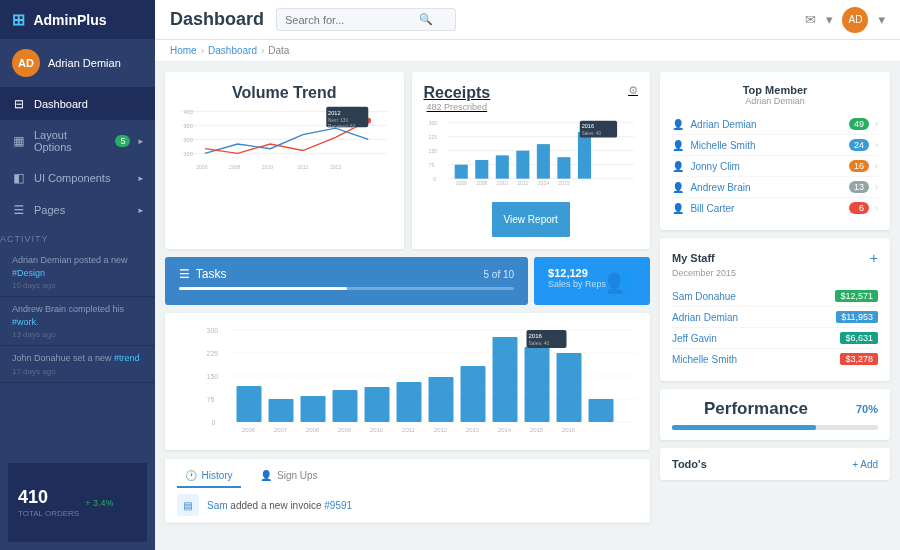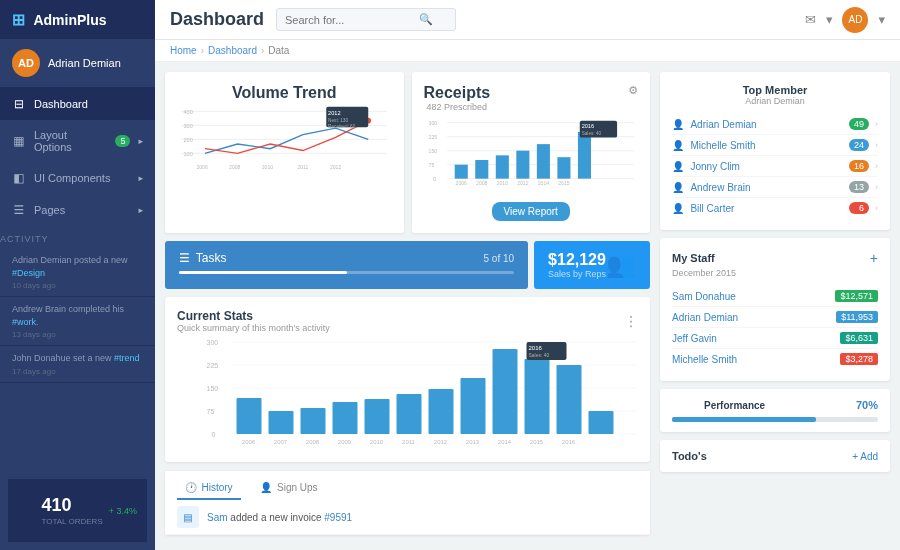--- a/index.html
+++ b/index.html
@@ -16,21 +16,21 @@
     .sidebar-item { display: flex; align-items: center; gap: 8px; padding: 9px 12px; color: #a0b0c8; cursor: pointer; font-size: 11px; position: relative; }
     .sidebar-item.active { background: #1e2d5a; color: #fff; }
     .sidebar-item-icon { width: 14px; text-align: center; font-size: 12px; }
     .sidebar-badge { background: #27ae60; color: #fff; border-radius: 10px; padding: 1px 5px; font-size: 9px; margin-left: auto; }
     .sidebar-arrow { margin-left: auto; font-size: 9px; }
     .sidebar-section-label { padding: 8px 0 4px; font-size: 9px; color: #6b7fa0; text-transform: uppercase; letter-spacing: 1px; }
     .activity-item { padding: 6px 12px; border-bottom: 1px solid #253159; }
     .activity-item .text { color: #8a9bb5; font-size: 9px; line-height: 1.4; }
     .activity-item .text a { color: #4fc3f7; text-decoration: none; }
     .activity-item .time { color: #5a6a85; font-size: 8px; margin-top: 2px; }
-    .sidebar-orders { background: #1e2d5a; margin: 8px; border-radius: 0; padding: 16px 10px; display: flex; align-items: center; gap: 6px; justify-content: flex-end; }
+    .sidebar-orders { background: #1e2d5a; margin: 8px; border-radius: 0; padding: 24px 10px; display: flex; align-items: center; gap: 6px; }
     .orders-count { font-size: 18px; font-weight: bold; color: #fff; }
     .orders-change { font-size: 9px; color: #27ae60; }
     .orders-label { font-size: 8px; color: #6b7fa0; margin-top: 1px; }
 
     
     .main { flex: 1; display: flex; flex-direction: column; height: 550px; overflow: hidden; }
 
     
     .header { background: #fff; padding: 0 15px; height: 40px; display: flex; align-items: center; gap: 12px; border-bottom: 1px solid #e0e5ea; }
     .header-title { font-size: 18px; font-weight: 600; color: #2c3e50; }
@@ -57,23 +57,23 @@
     .top-row { display: flex; gap: 8px; }
 
     
     .chart-card { flex: 1; padding: 12px; }
     .chart-title { font-size: 16px; font-weight: 600; color: #2c3e50; text-align: center; }
     .chart-subtitle { font-size: 9px; color: #999; text-align: center; margin-bottom: 6px; }
     .chart-area { position: relative; height: 80px; }
 
     
     .receipts-card { flex: 1; padding: 12px; }
-    .receipts-header { display: flex; justify-content: space-between; align-items: flex-start; }
+    .receipts-header { display: flex; justify-content: space-between; align-items: flex-start; text-decoration: underline; }
     .gear-icon { color: #999; font-size: 11px; cursor: pointer; }
-    .sales-amount { color: #fff; font-size: 16px; font-weight: bold; }
+    .sales-amount { color: #fff; font-size: 11px; font-weight: bold; }
     .sales-label { color: #bbdefb; font-size: 9px; }
     .tasks-row { display: flex; gap: 6px; align-items: stretch; }
     .tasks-main { flex: 1; background: #3a86c8; border-radius: 3px; padding: 10px 14px; }
     .tasks-main-header { display: flex; align-items: center; justify-content: space-between; }
     .tasks-title { color: #fff; font-size: 12px; font-weight: 500; display: flex; align-items: center; gap: 6px; }
     .tasks-num { color: #cce5ff; font-size: 10px; }
     .tasks-prog-bar { height: 3px; background: rgba(255,255,255,0.3); border-radius: 2px; margin-top: 6px; }
     .tasks-prog-fill { height: 3px; background: #fff; border-radius: 2px; width: 50%; }
     .sales-widget { background: #2196F3; border-radius: 3px; padding: 10px 14px; min-width: 115px; display: flex; flex-direction: column; justify-content: center; }
     .sales-users-icon { color: rgba(255,255,255,0.5); font-size: 24px; text-align: right; }
@@ -121,21 +121,21 @@
     .staff-name { font-size: 10px; color: #3a86c8; }
     .staff-amount { font-size: 9px; color: #fff; border-radius: 2px; padding: 1px 5px; }
     .amount-green { background: #27ae60; }
     .amount-blue { background: #3a9bd5; }
     .amount-teal { background: #16a085; }
     .amount-red { background: #e74c3c; }
 
     
     .perf-card { padding: 10px 12px; }
     .perf-header { display: flex; align-items: center; justify-content: space-between; margin-bottom: 6px; }
-    .perf-title { font-size: 10px; font-weight: 600; color: #2c3e50; padding-left: 32px; }
+    .perf-title { font-size: 17px; font-weight: 600; color: #2c3e50; padding-left: 32px; }
     .perf-pct { font-size: 11px; color: #3a86c8; font-weight: bold; }
     .perf-bar-bg { background: #e0e5ea; border-radius: 2px; height: 5px; }
     .perf-bar-fill { background: #3a9bd5; height: 5px; border-radius: 2px; }
 
     
     .todos-card { padding: 10px 12px; }
     .todos-header { display: flex; align-items: center; justify-content: space-between; }
     .todos-title { font-size: 11px; font-weight: 600; color: #2c3e50; }
     .todos-add { color: #3a86c8; font-size: 10px; cursor: pointer; display: flex; align-items: center; gap: 2px; }
 
@@ -311,21 +311,21 @@
 
               <text x="35" y="72" font-size="5.5" fill="#bbb" text-anchor="middle">2006</text>
               <text x="57" y="72" font-size="5.5" fill="#bbb" text-anchor="middle">2008</text>
               <text x="79" y="72" font-size="5.5" fill="#bbb" text-anchor="middle">2010</text>
               <text x="101" y="72" font-size="5.5" fill="#bbb" text-anchor="middle">2012</text>
               <text x="123" y="72" font-size="5.5" fill="#bbb" text-anchor="middle">2014</text>
               <text x="145" y="72" font-size="5.5" fill="#bbb" text-anchor="middle">2015</text>
             </svg>
           </div>
           <div style="text-align:center; margin-top:4px;">
-            <button style="background:#3a9bd5;color:#fff;border:none;border-radius:8px;padding:4px 12px;font-size:10px;cursor:pointer;text-align:center;">View Report</button>
+            <button style="background:#3a9bd5;color:#fff;border:none;border-radius:1px;padding:12px 12px;font-size:10px;cursor:pointer;text-align:center;">View Report</button>
           </div>
         </div>
       </div>
 
       <div class="tasks-row">
         <div class="tasks-main">
           <div class="tasks-main-header">
             <div class="tasks-title">
               <span>☰</span>
               <span>Tasks</span>
@@ -341,27 +341,20 @@
             <div>
               <div class="sales-amount">$12,129</div>
               <div class="sales-label">Sales by Reps</div>
             </div>
             <span class="sales-users-icon">👥</span>
           </div>
         </div>
       </div>
 
       <div class="card stats-card">
-        <div class="stats-header">
-          <div>
-            <div class="stats-title">Current Stats</div>
-            <div class="stats-subtitle">Quick summary of this month's activity</div>
-          </div>
-          <span class="stats-more">⋮</span>
-        </div>
         <div style="position:relative; padding-left:28px;">
           <svg viewBox="0 0 430 110" width="100%" height="110">
 
             <line x1="25" y1="5" x2="430" y2="5" stroke="#eee" stroke-width="0.5"></line>
             <line x1="25" y1="28" x2="430" y2="28" stroke="#eee" stroke-width="0.5"></line>
             <line x1="25" y1="51" x2="430" y2="51" stroke="#eee" stroke-width="0.5"></line>
             <line x1="25" y1="74" x2="430" y2="74" stroke="#eee" stroke-width="0.5"></line>
             <line x1="25" y1="97" x2="430" y2="97" stroke="#eee" stroke-width="0.5"></line>
 
             <text x="0" y="8" font-size="7" fill="#bbb">300</text>

